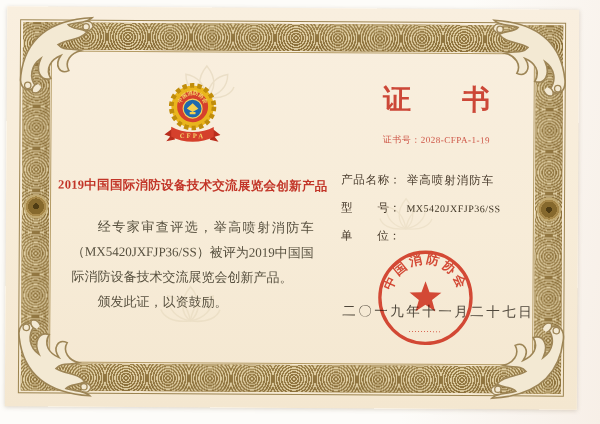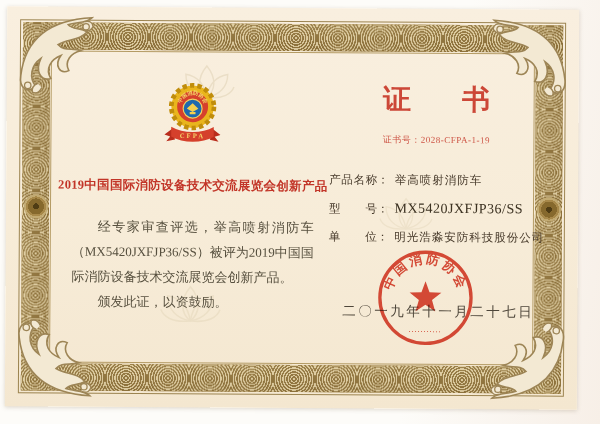--- a/index.html
+++ b/index.html
@@ -67,24 +67,24 @@
   .right-col{position:absolute;left:315px;top:72px;width:230px;}
   .cert-title{
     text-align:center;color:#cc4737;font-weight:bold;font-size:28px;
     letter-spacing:22px;padding-left:22px;margin:0;
   }
   .cert-no{
     margin-top:15px;text-align:center;font-size:9px;color:#cd5445;letter-spacing:.5px;
   }
   .fields{margin-top:26px;margin-left:8px;}
   .field-row{display:flex;align-items:baseline;margin-bottom:13px;color:#46392a;font-size:11.5px;}
-  .field-row .flabel{display:inline-block;width:48px;text-align:justify;text-align-last:justify;}
+  .field-row .flabel{display:inline-block;width:48px;text-align:justify;text-align-last:justify;margin-left:12px;}
   .field-row .fcolon{margin-right:6px;}
-  .field-row .fvalue{letter-spacing:1px;}
-  .fvalue.model{font-size:14px;letter-spacing:.5px;color:#3c3222;}
+  .field-row .fvalue{letter-spacing:1px;text-align:right;}
+  .fvalue.model{font-size:10px;letter-spacing:.5px;color:#3c3222;}
   .date-line{
     position:absolute;left:22px;top:222px;font-size:13.5px;color:#4e463a;
     letter-spacing:2.5px;white-space:nowrap;z-index:2;
   }
   .seal{
     position:absolute;left:371px;top:240px;width:98px;height:98px;
     mix-blend-mode:multiply;opacity:.92;z-index:3;
   }
 </style>
 </head>
@@ -184,21 +184,20 @@
         <span class="fvalue">举高喷射消防车</span>
       </div>
       <div class="field-row">
         <span class="flabel">型号</span>
           <span class="fcolon">：</span>
         <span class="fvalue model">MX5420JXFJP36/SS</span>
       </div>
       <div class="field-row">
         <span class="flabel">单位</span>
           <span class="fcolon">：</span>
-        <span class="fvalue">明光浩淼安防科技股份公司</span>
       </div>
     </div>
     <div class="date-line">二〇一九年十一月二十七日</div>
   </div>
 
   <svg class="seal" viewBox="0 0 100 100">
     <circle cx="50" cy="50" r="46.5" fill="none" stroke="#d8402e" stroke-width="3.4"></circle>
     <defs>
         <path id="sealArc" d="M15,50 A35,35 0 0 1 85,50"></path>
       </defs>

